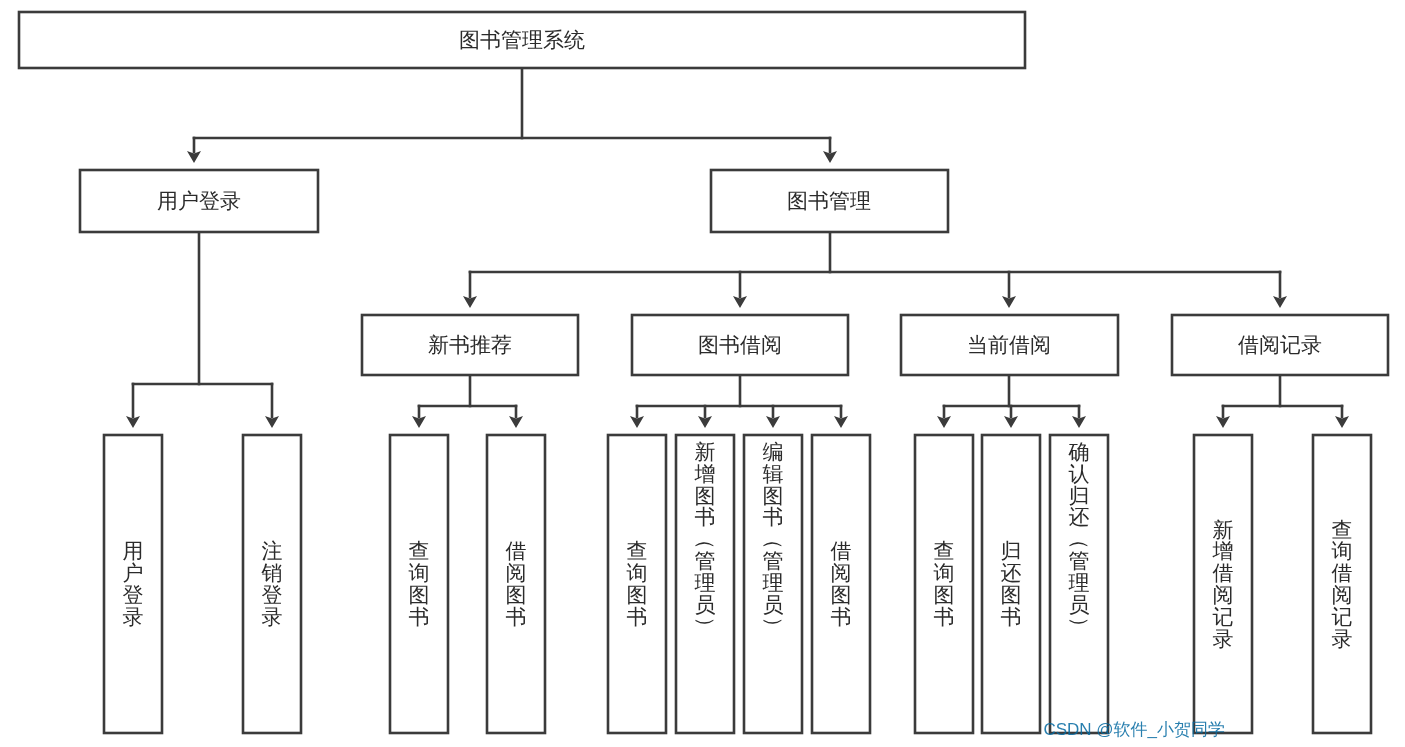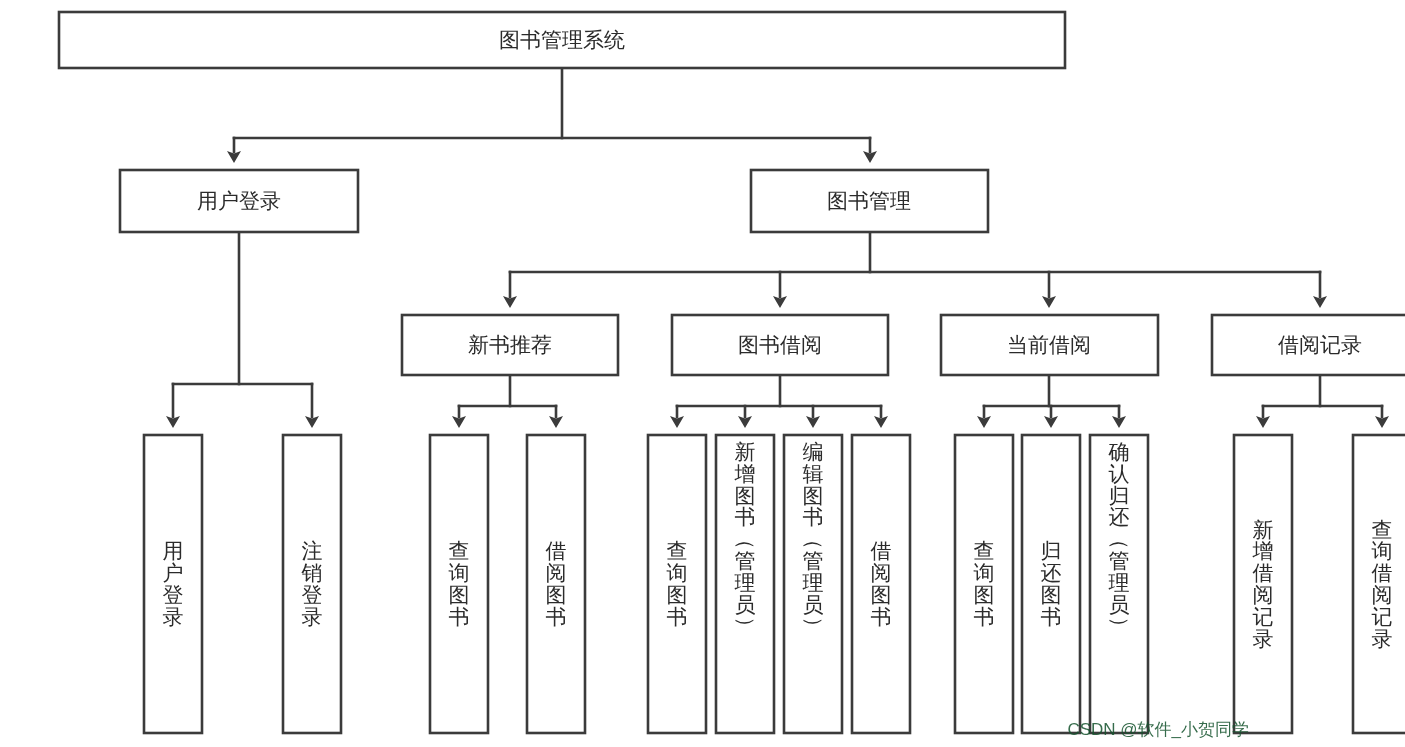--- a/index.html
+++ b/index.html
@@ -11,21 +11,20 @@
     width: 1405px;
     height: 747px;
     font-family: "Liberation Sans", "DejaVu Sans", sans-serif;
     overflow: hidden;
   }
   #diagram-root {
     position: relative;
     width: 1225px;
     height: 747px;
     background: #ffffff;
-    margin-left: 40px;
   }
   svg#tree-svg {
     position: absolute;
     left: 0;
     top: 0;
     width: 1405px;
     height: 747px;
     display: block;
   }
   .node-box {
@@ -63,25 +62,25 @@
     letter-spacing: 0;
     box-sizing: border-box;
     pointer-events: auto;
   }
   .vert-text-wrap span {
     display: block;
     text-align: center;
   }
   .watermark {
     position: absolute;
-    right: 16px;
+    right: 0;
     bottom: 6px;
     font-family: "Liberation Sans", "DejaVu Sans", sans-serif;
     font-size: 17px;
-    color: #14532d;
+    color: #0369a1;
     white-space: nowrap;
     opacity: 0.85;
   }
 </style>
 </head>
 <body>
 
 <div id="diagram-root">
 
   <svg id="tree-svg" viewBox="0 0 1405 747">

